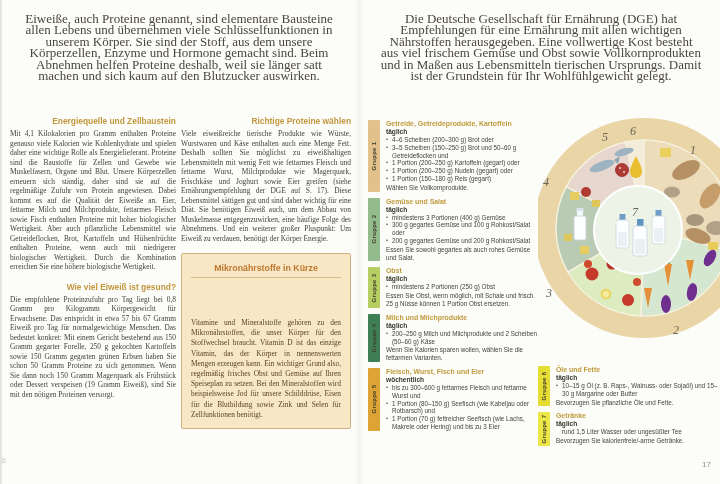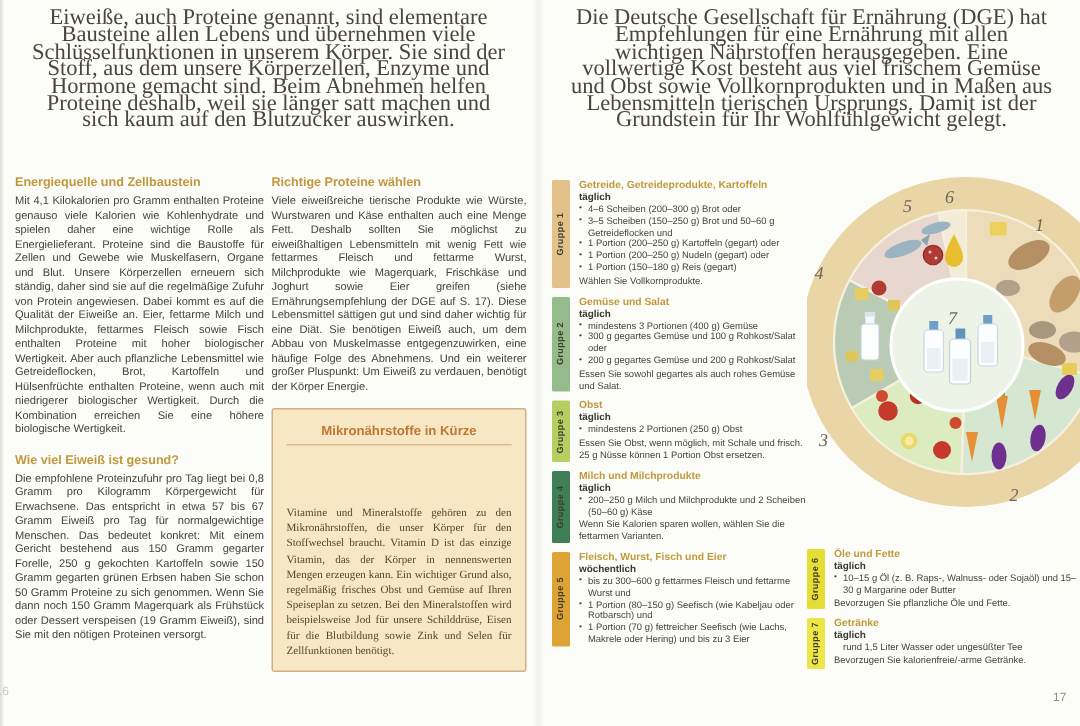--- a/index.html
+++ b/index.html
@@ -8,27 +8,27 @@
   .edge-left{position:absolute;left:0;top:0;width:3px;height:100%;
              background:linear-gradient(90deg,#dcdcd9,rgba(220,220,217,0));}
   .gutter{position:absolute;left:355px;top:0;width:8px;height:100%;
           background:linear-gradient(90deg,rgba(0,0,0,0),rgba(0,0,0,.045),rgba(0,0,0,0));}
   .page{position:absolute;top:0;height:100%;}
   .page-left{left:0;width:358px;}
   .page-right{left:362px;width:358px;}
   .title{font-family:"Liberation Serif",serif;font-weight:bold;color:#bf9a4e;
          text-align:center;font-size:21px;margin-top:9px;letter-spacing:.3px;}
   .page-right .title{font-size:19.5px;}
-  .intro{font-family:"Liberation Serif",serif;font-size:15px;line-height:11.4px;
-         text-align:center;color:#4a463c;margin:7px auto 0;width:322px;}
+  .intro{font-family:"Liberation Serif",serif;font-size:13px;line-height:11.4px;
+         text-align:center;color:#4a463c;margin:13px auto 0;width:322px;}
   .col{position:absolute;top:116px;}
   .col-a{left:10px;width:166px;}
   .col-b{left:181px;width:170px;}
-  .sec-head{font-size:8.4px;font-weight:bold;color:#c2973e;margin:0 0 3px;}
-  .sec-body{font-family:Liberation Sans, sans-serif;font-size:7.4px;line-height:9.5px;
+  .sec-head{font-size:8.4px;font-weight:bold;color:#c2973e;margin:0 0 3px;text-align:right;}
+  .sec-body{font-family:Liberation Serif, serif;font-size:7.4px;line-height:9.5px;
             text-align:justify;color:#44423a;margin:0 0 10px;}
   .infobox{background:#f7e7c5;border:1px solid #d2b083;border-radius:2px;
            padding:9px 9px 8px;margin-top:6px;}
   .infobox-title{text-align:center;font-weight:bold;font-size:8.8px;color:#bf7730;
                  padding-bottom:4px;border-bottom:1px solid #dcbc8b;margin-bottom:6px;}
   .infobox-body{font-family:"Liberation Serif",serif;font-size:7.4px;line-height:10.2px;
                 text-align:justify;color:#5a4429;margin-top:40px;}
   .pagenum{position:absolute;font-size:8px;color:#8f8f8a;}
   .pagenum-left{left:-3px;top:456px;color:#c8c8c4;}
   .pagenum-right{left:340px;top:460px;}

